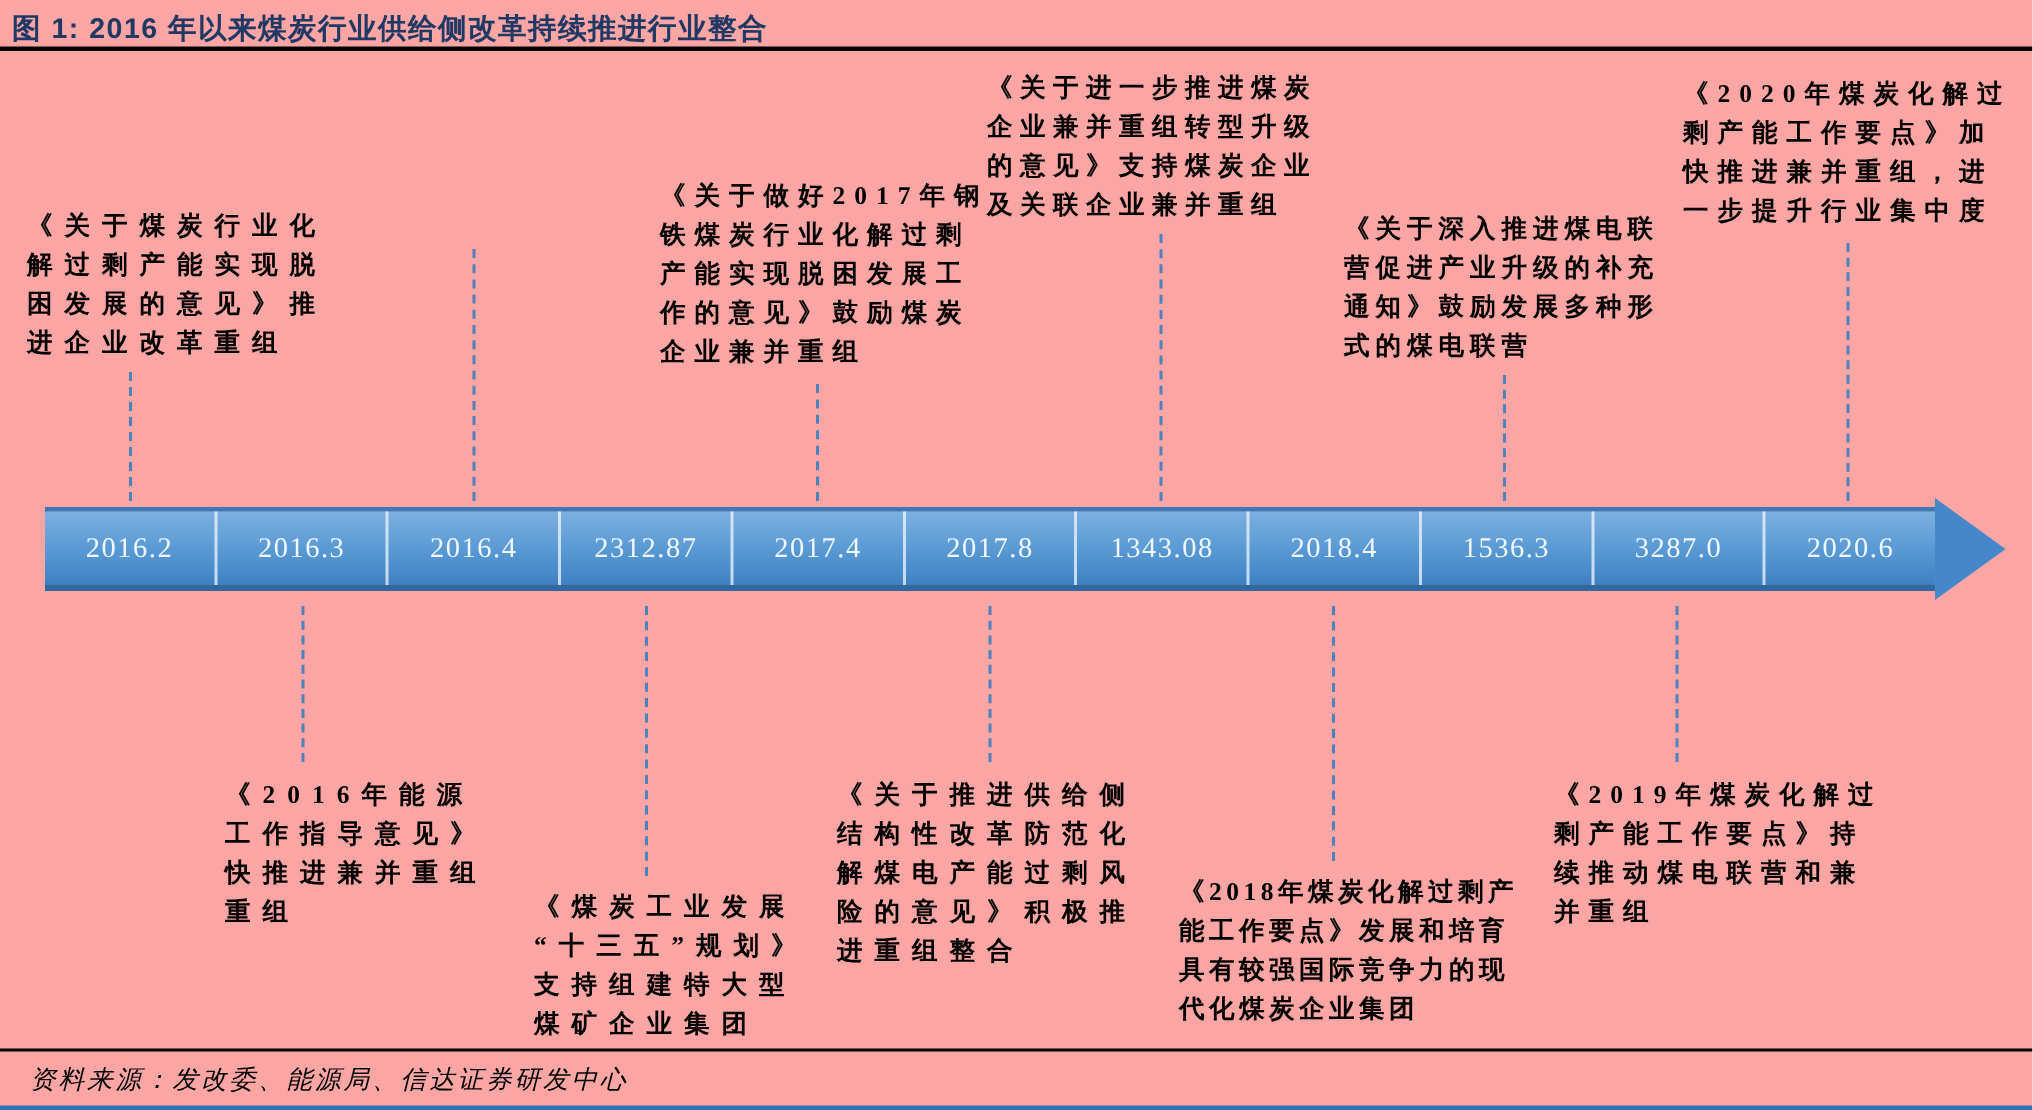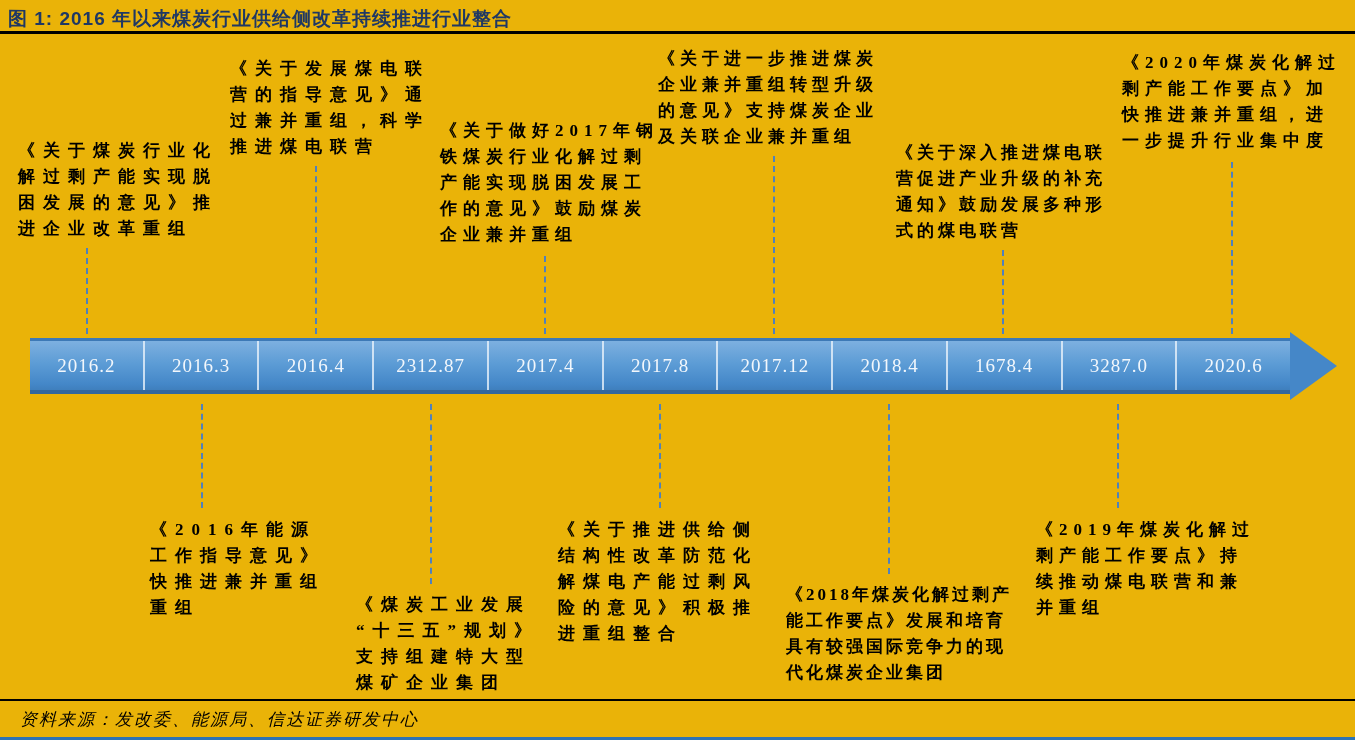--- a/index.html
+++ b/index.html
@@ -1,19 +1,19 @@
 <!DOCTYPE html>
 <html><head>
 <meta charset="utf-8">
 <style>
   html,body{margin:0;padding:0;background:#ffffff;}
   .figure{
     position:relative;
     width:1355px;height:740px;
-    background:#eab308;
+    background:#fca5a5;
     font-family:"Liberation Serif",serif;
     overflow:hidden;
   }
   
   .title-row{
     position:absolute;left:8px;top:6px;width:1340px;
     font-family:"Liberation Sans",sans-serif;
     font-weight:bold;font-size:19px;color:#1f3864;
     letter-spacing:1px;white-space:nowrap;
   }
@@ -71,24 +71,20 @@
 
 <div class="figure">
 
   <div class="title-row">图 1: 2016 年以来煤炭行业供给侧改革持续推进行业整合</div>
   <div class="title-rule"></div>
 
   <div class="note" style="left:18px;top:138px;width:228px;letter-spacing:8px">《关于煤炭行业化
 解过剩产能实现脱
 困发展的意见》推
 进企业改革重组</div>
-  <div class="note" style="left:230px;top:56px;width:228px;letter-spacing:8px">《关于发展煤电联
-营的指导意见》通
-过兼并重组，科学
-推进煤电联营</div>
   <div class="note" style="left:440px;top:118px;width:245px;letter-spacing:6px">《关于做好2017年钢
 铁煤炭行业化解过剩
 产能实现脱困发展工
 作的意见》鼓励煤炭
 企业兼并重组</div>
   <div class="note" style="left:658px;top:46px;width:245px;letter-spacing:5px">《关于进一步推进煤炭
 企业兼并重组转型升级
 的意见》支持煤炭企业
 及关联企业兼并重组</div>
   <div class="note" style="left:896px;top:140px;width:235px;letter-spacing:4px">《关于深入推进煤电联
@@ -120,27 +116,27 @@
     <div class="tl-cell">
         <span class="tl-date">2312.87</span>
       </div>
     <div class="tl-cell">
         <span class="tl-date">2017.4</span>
       </div>
     <div class="tl-cell">
         <span class="tl-date">2017.8</span>
       </div>
     <div class="tl-cell">
-        <span class="tl-date">2017.12</span>
+        <span class="tl-date">1343.08</span>
       </div>
     <div class="tl-cell">
         <span class="tl-date">2018.4</span>
       </div>
     <div class="tl-cell">
-        <span class="tl-date">1678.4</span>
+        <span class="tl-date">1536.3</span>
       </div>
     <div class="tl-cell">
         <span class="tl-date">3287.0</span>
       </div>
     <div class="tl-cell">
         <span class="tl-date">2020.6</span>
       </div>
   </div>
   <div class="arrow-head"></div>
 

